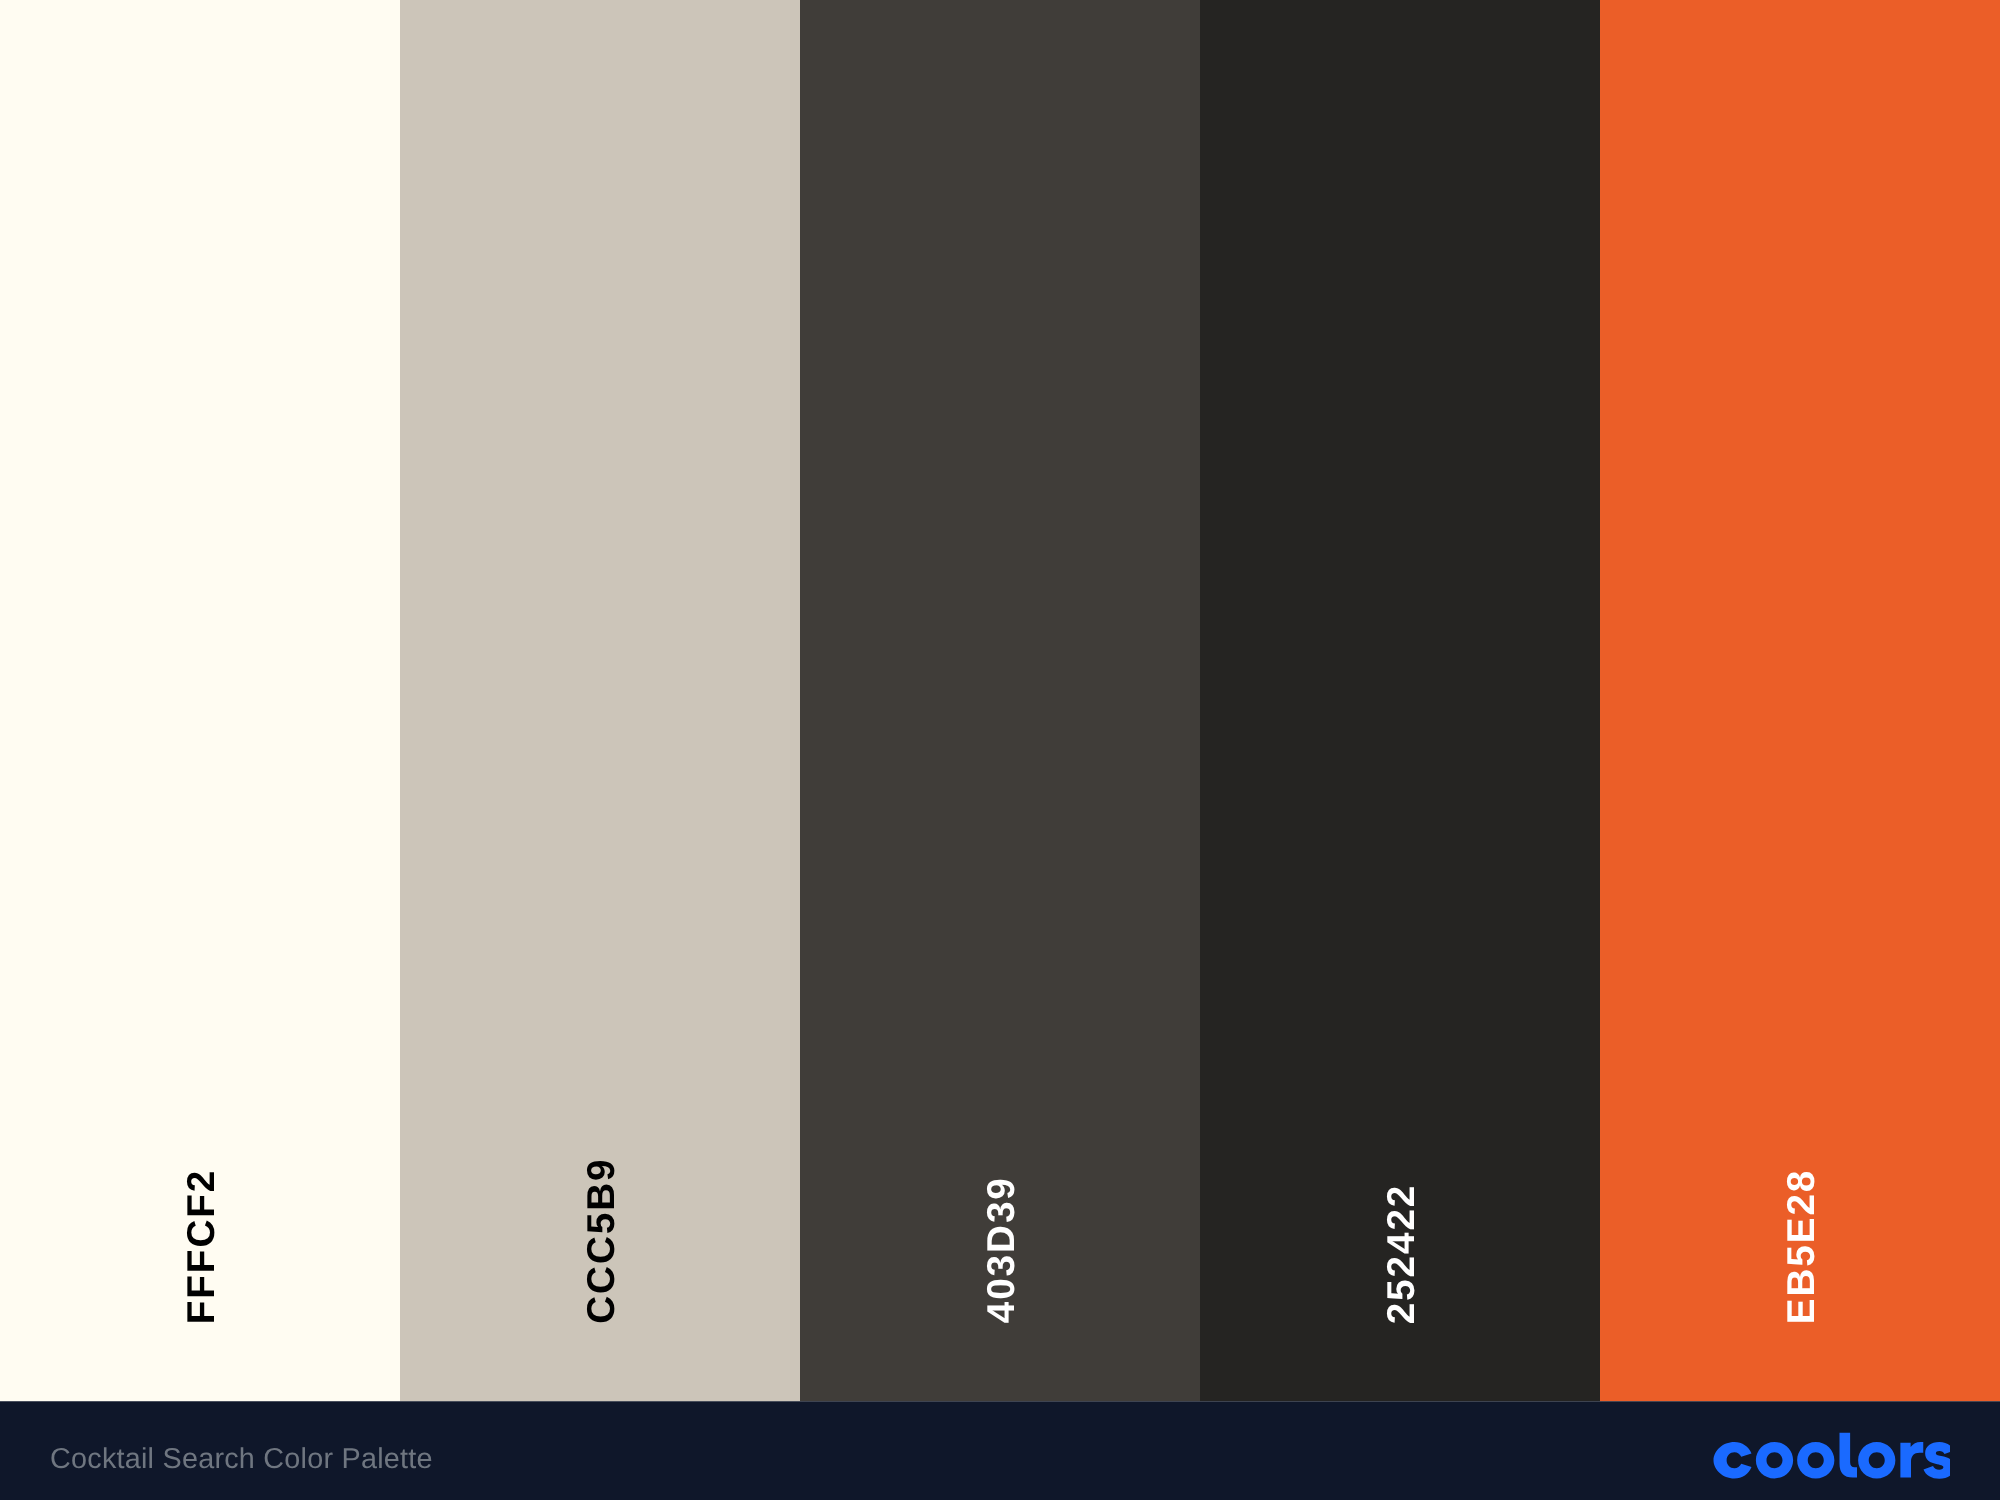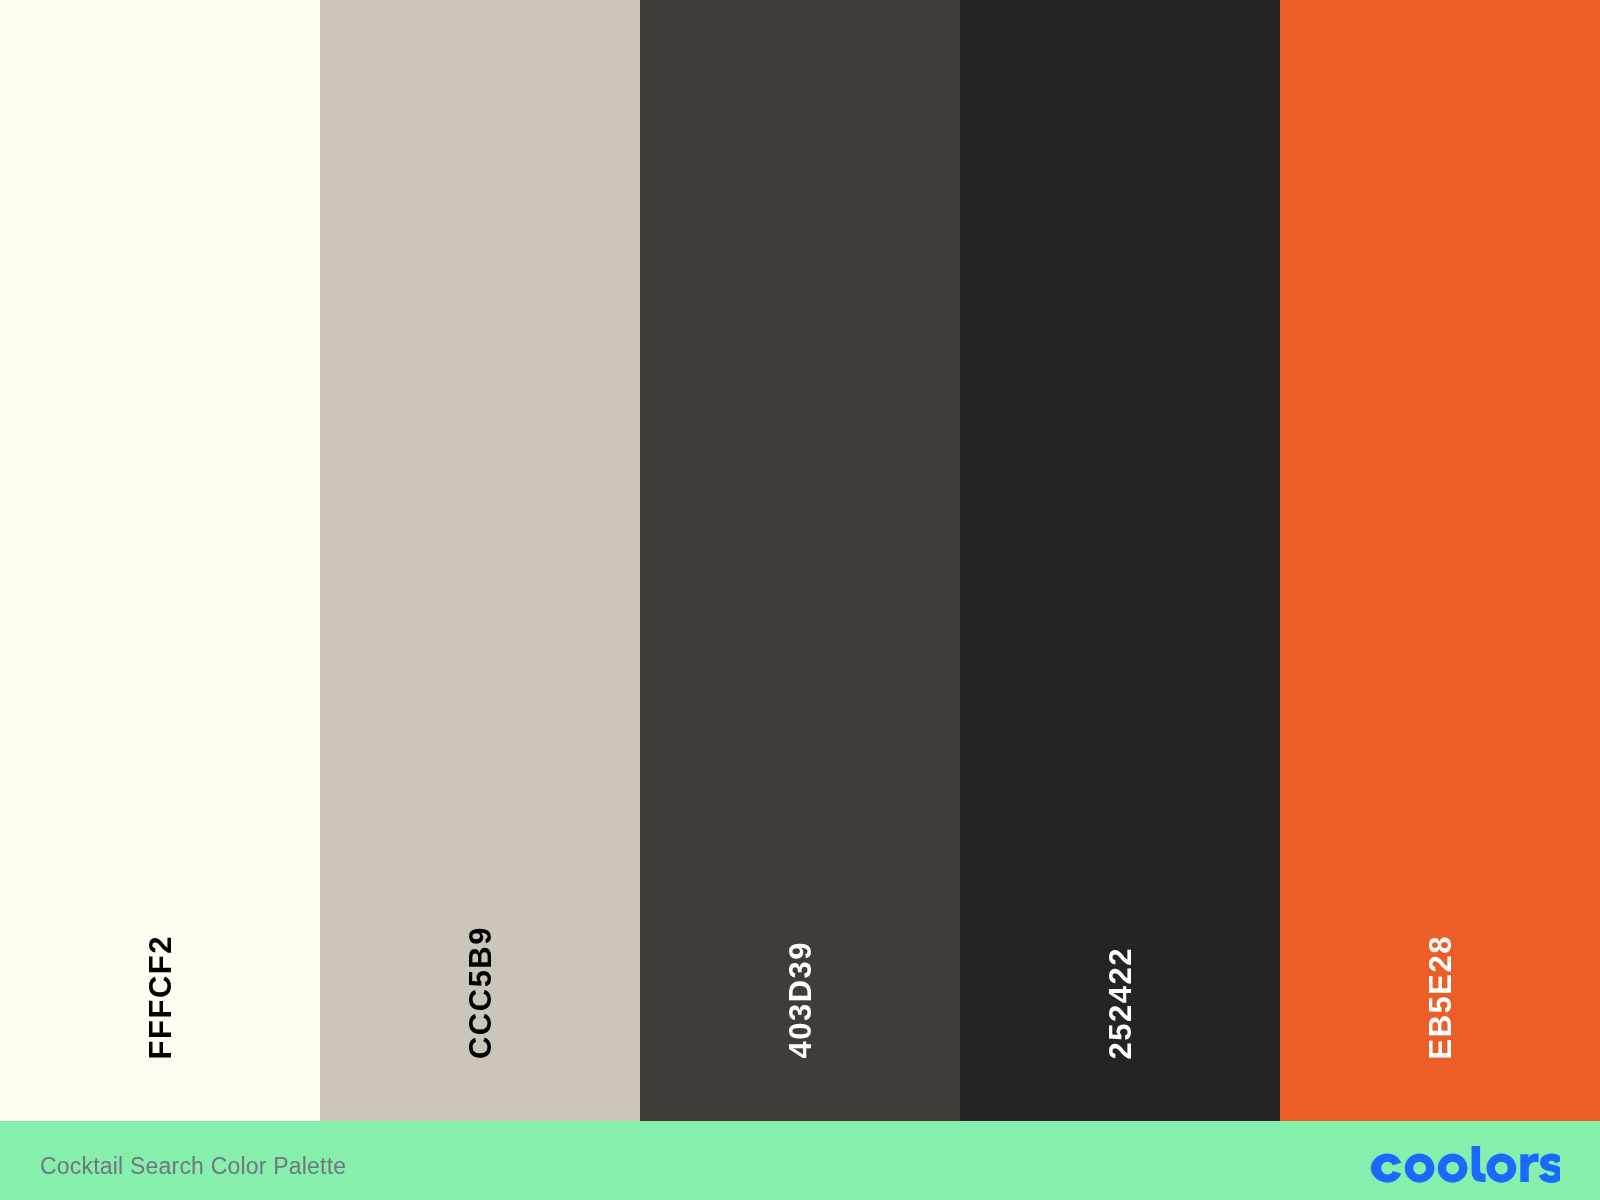--- a/index.html
+++ b/index.html
@@ -60,21 +60,21 @@
     letter-spacing: 1.5px;
     line-height: 1;
     text-align: left;
   }
 
   
   #footer-bar {
     position: relative;
     width: 1600px;
     height: 79px;
-    background: #86efac;
+    background: #0f172a;
     display: flex;
     align-items: center;
     justify-content: space-between;
     padding: 12px 40px 0 40px;
   }
 
   #footer-title {
     font-family: "Liberation Sans", sans-serif;
     font-size: 23px;
     font-weight: normal;

